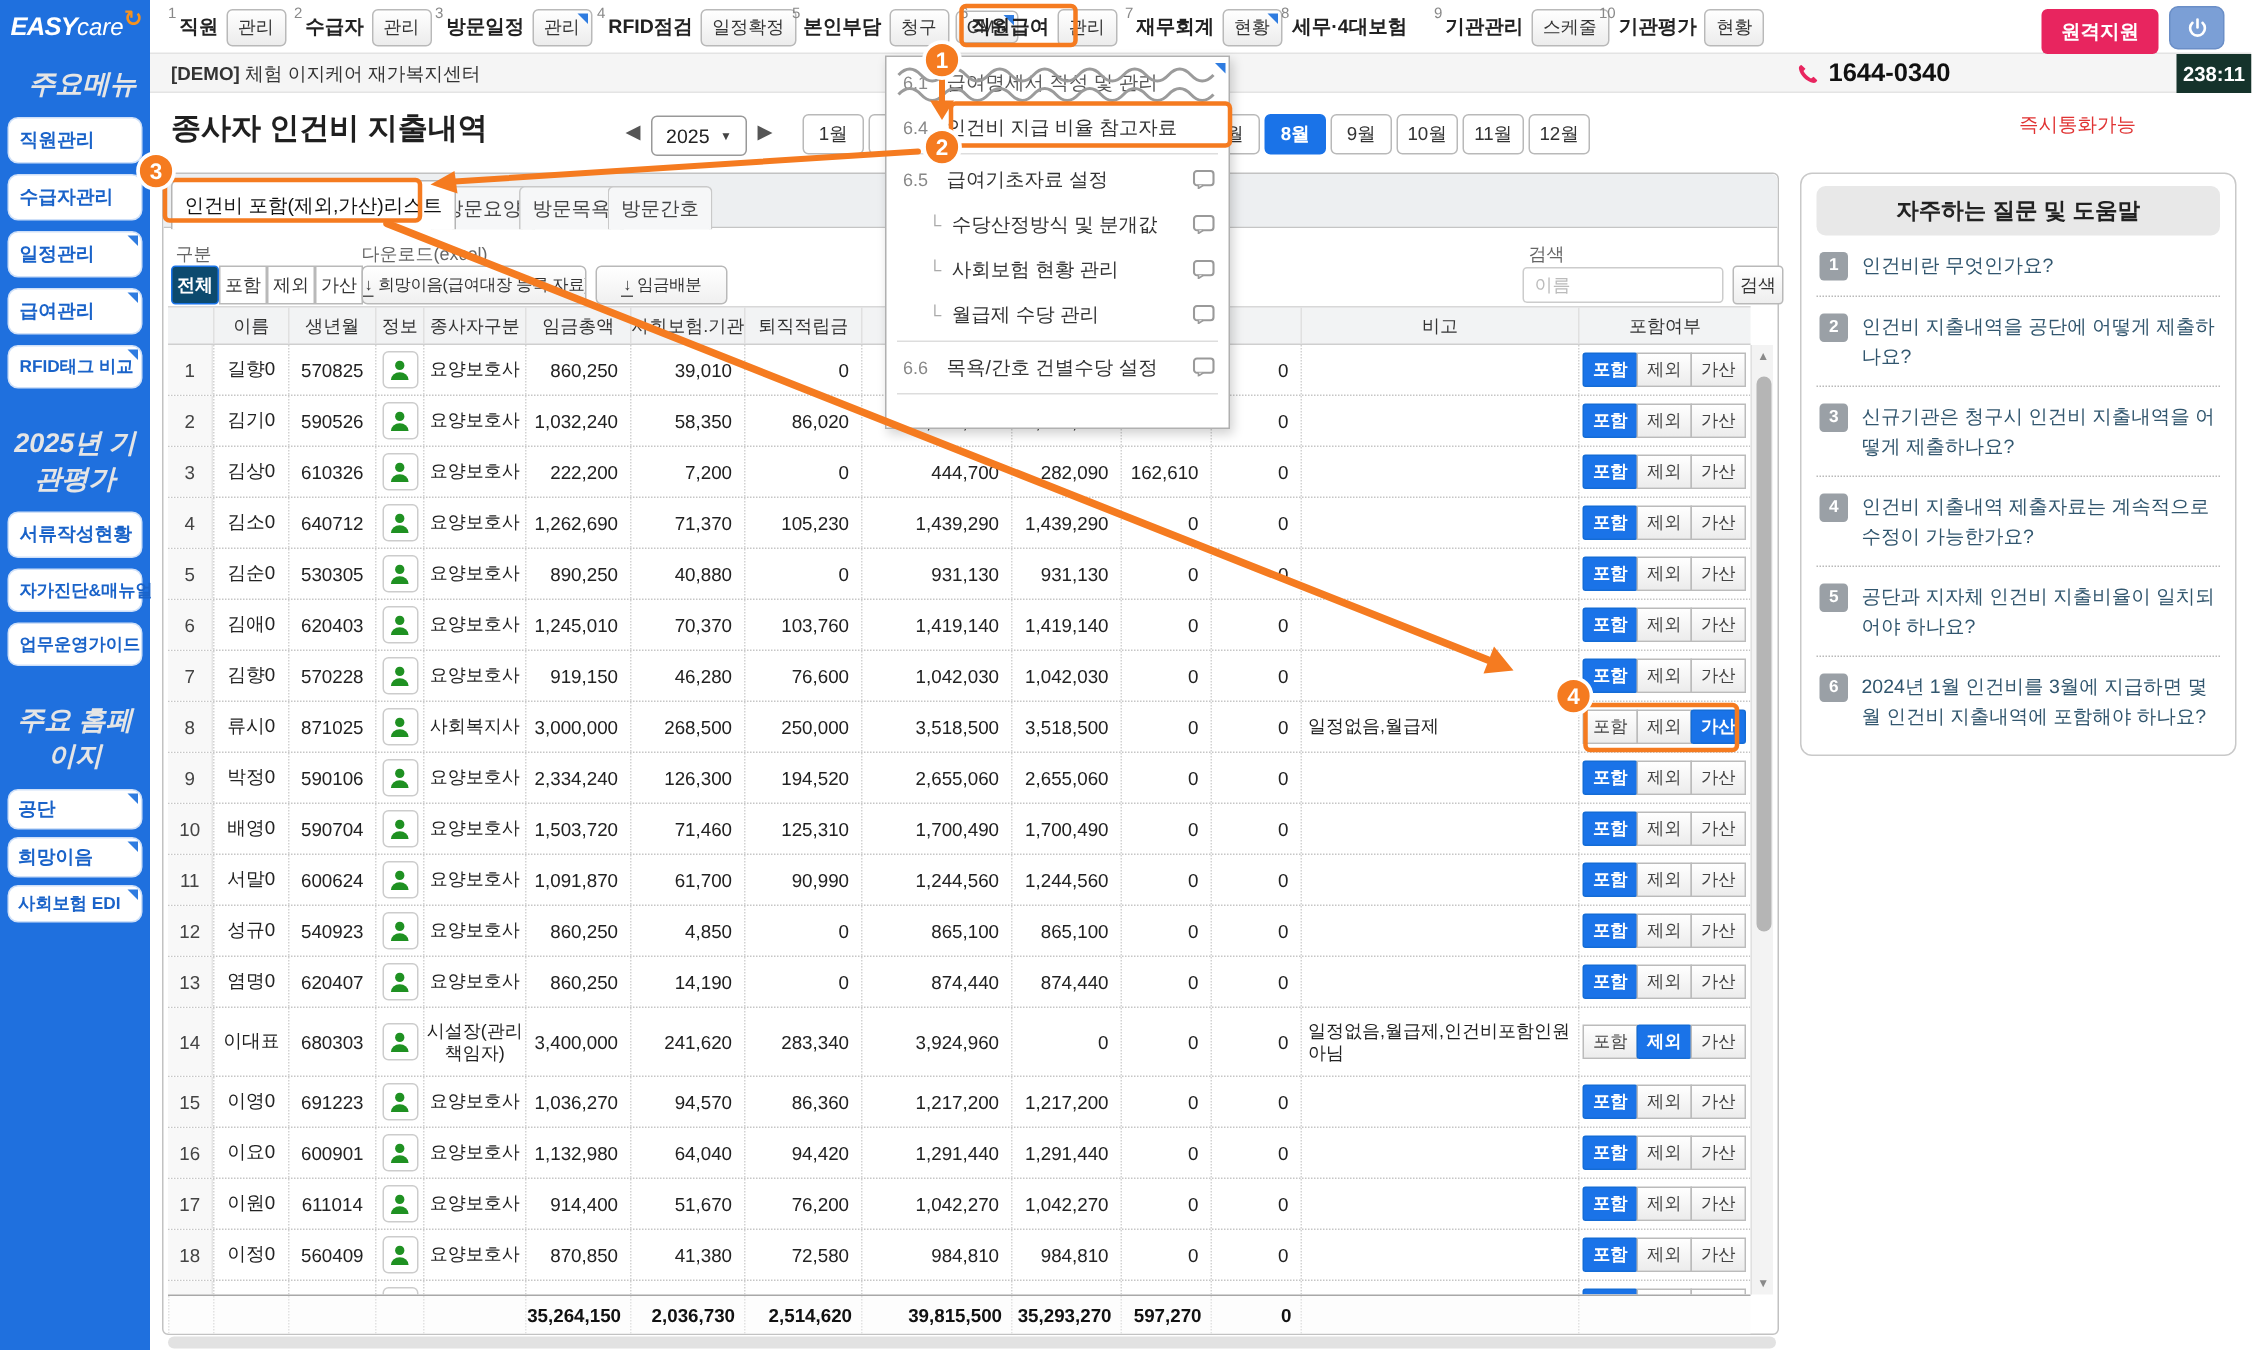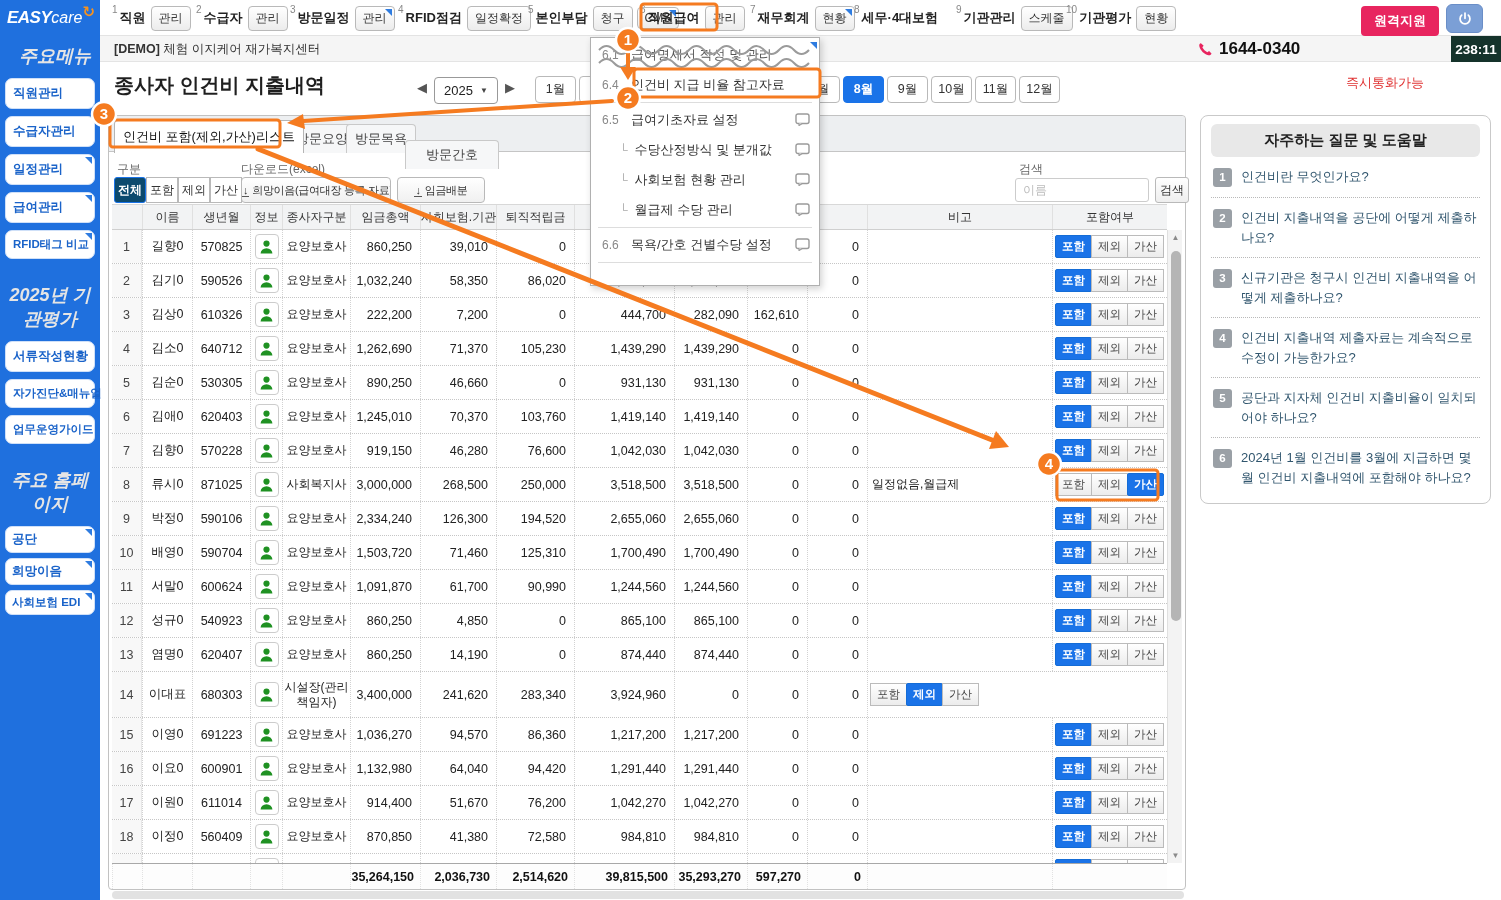--- a/index.html
+++ b/index.html
@@ -253,21 +253,21 @@
     <button class="month" style="left: 975px;">11월</button>
     <button class="month" style="left: 1019px;">12월</button>
   </div>
 
 <section class="panel">
   <div class="tabband"></div>
   <div>
       <div class="tab active" style="left: 5px; min-width: 170px; padding: 0px 8px;">인건비 포함(제외,가산)리스트</div>
       <div class="tab inactive" style="left: 178px; min-width: 56px; padding: 0px 8px;">방문요양</div>
       <div class="tab inactive" style="left: 237px; min-width: 56px; padding: 0px 8px;">방문목욕</div>
-      <div class="tab inactive" style="left: 296px; min-width: 56px; padding: 0px 20px; margin-top: 16px;">방문간호</div>
+      <div class="tab inactive" style="left: 296px; min-width: 56px; padding: 0px 8px;">방문간호</div>
     </div>
 
   <span class="lbl" style="left:8px; top:45px;">구분</span>
   <div>
       <button class="fbtn sel" style="left: 5px;">전체</button>
       <button class="fbtn" style="left: 37px;">포함</button>
       <button class="fbtn" style="left: 69px;">제외</button>
       <button class="fbtn" style="left: 101px;">가산</button>
     </div>
 
@@ -421,21 +421,21 @@
         <div class="c center" style="width: 32px;">
           <button class="info-btn">
             <svg width="13" height="14" viewBox="0 0 13 14">
               <circle cx="6.5" cy="3.6" r="3.1" fill="#1f9122"></circle>
               <path d="M0.6 13.4 a 5.9 5.2 0 0 1 11.8 0 z" fill="#1f9122"></path>
             </svg>
           </button>
         </div>
         <div class="c center wrap" style="width: 68px;">요양보호사</div>
         <div class="c right" style="width: 70px;">890,250</div>
-        <div class="c right" style="width: 76px;">46,660</div>
+        <div class="c right" style="width: 76px;">40,880</div>
         <div class="c right" style="width: 78px;">0</div>
         <div class="c right" style="width: 100px;">931,130</div>
         <div class="c right" style="width: 73px;">931,130</div>
         <div class="c right" style="width: 60px;">0</div>
         <div class="c right" style="width: 60px;">0</div>
         <div class="c note" style="width: 185px;"></div>
         <div class="c center" style="width: 115px;">
           <div class="stgroup">
             <button class="stbtn sel">포함</button>
             <button class="stbtn">제외</button>
@@ -688,20 +688,21 @@
           </button>
         </div>
         <div class="c center wrap" style="width: 68px;">시설장(관리책임자)</div>
         <div class="c right" style="width: 70px;">3,400,000</div>
         <div class="c right" style="width: 76px;">241,620</div>
         <div class="c right" style="width: 78px;">283,340</div>
         <div class="c right" style="width: 100px;">3,924,960</div>
         <div class="c right" style="width: 73px;">0</div>
         <div class="c right" style="width: 60px;">0</div>
         <div class="c right" style="width: 60px;">0</div>
+        <div class="c note" style="width: 185px;">일정없음,월급제,인건비포함인원 아님</div>
         <div class="c center" style="width: 115px;">
           <div class="stgroup">
             <button class="stbtn">포함</button>
             <button class="stbtn sel">제외</button>
             <button class="stbtn">가산</button>
           </div>
         </div>
       </div>
       <div class="t-row">
         <div class="c num" style="width: 30px;">15</div>

